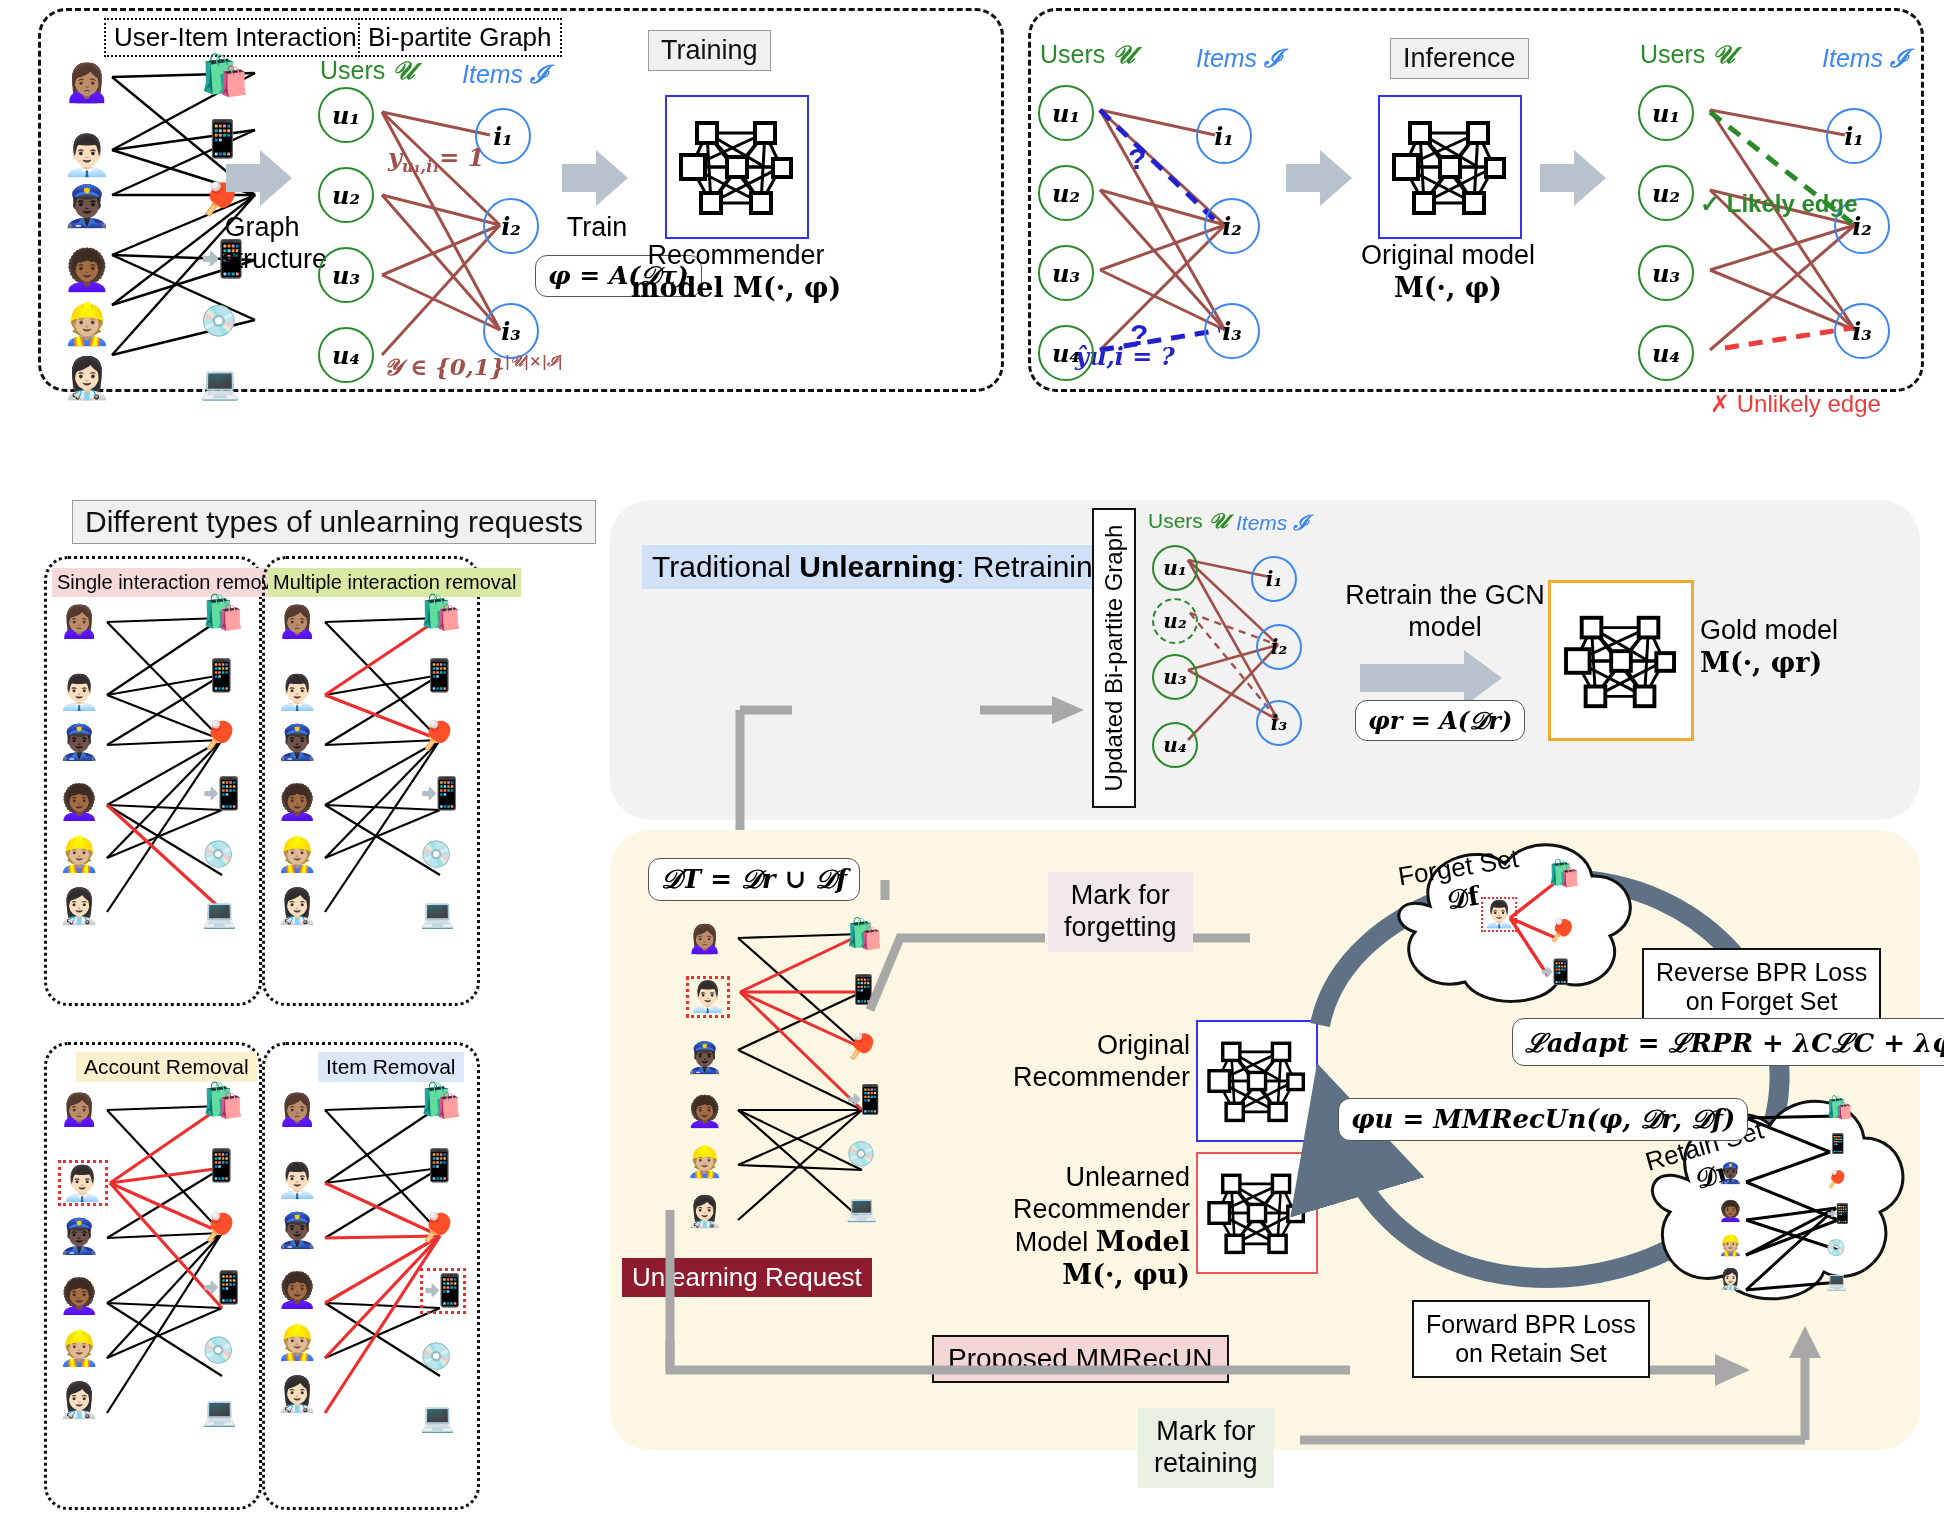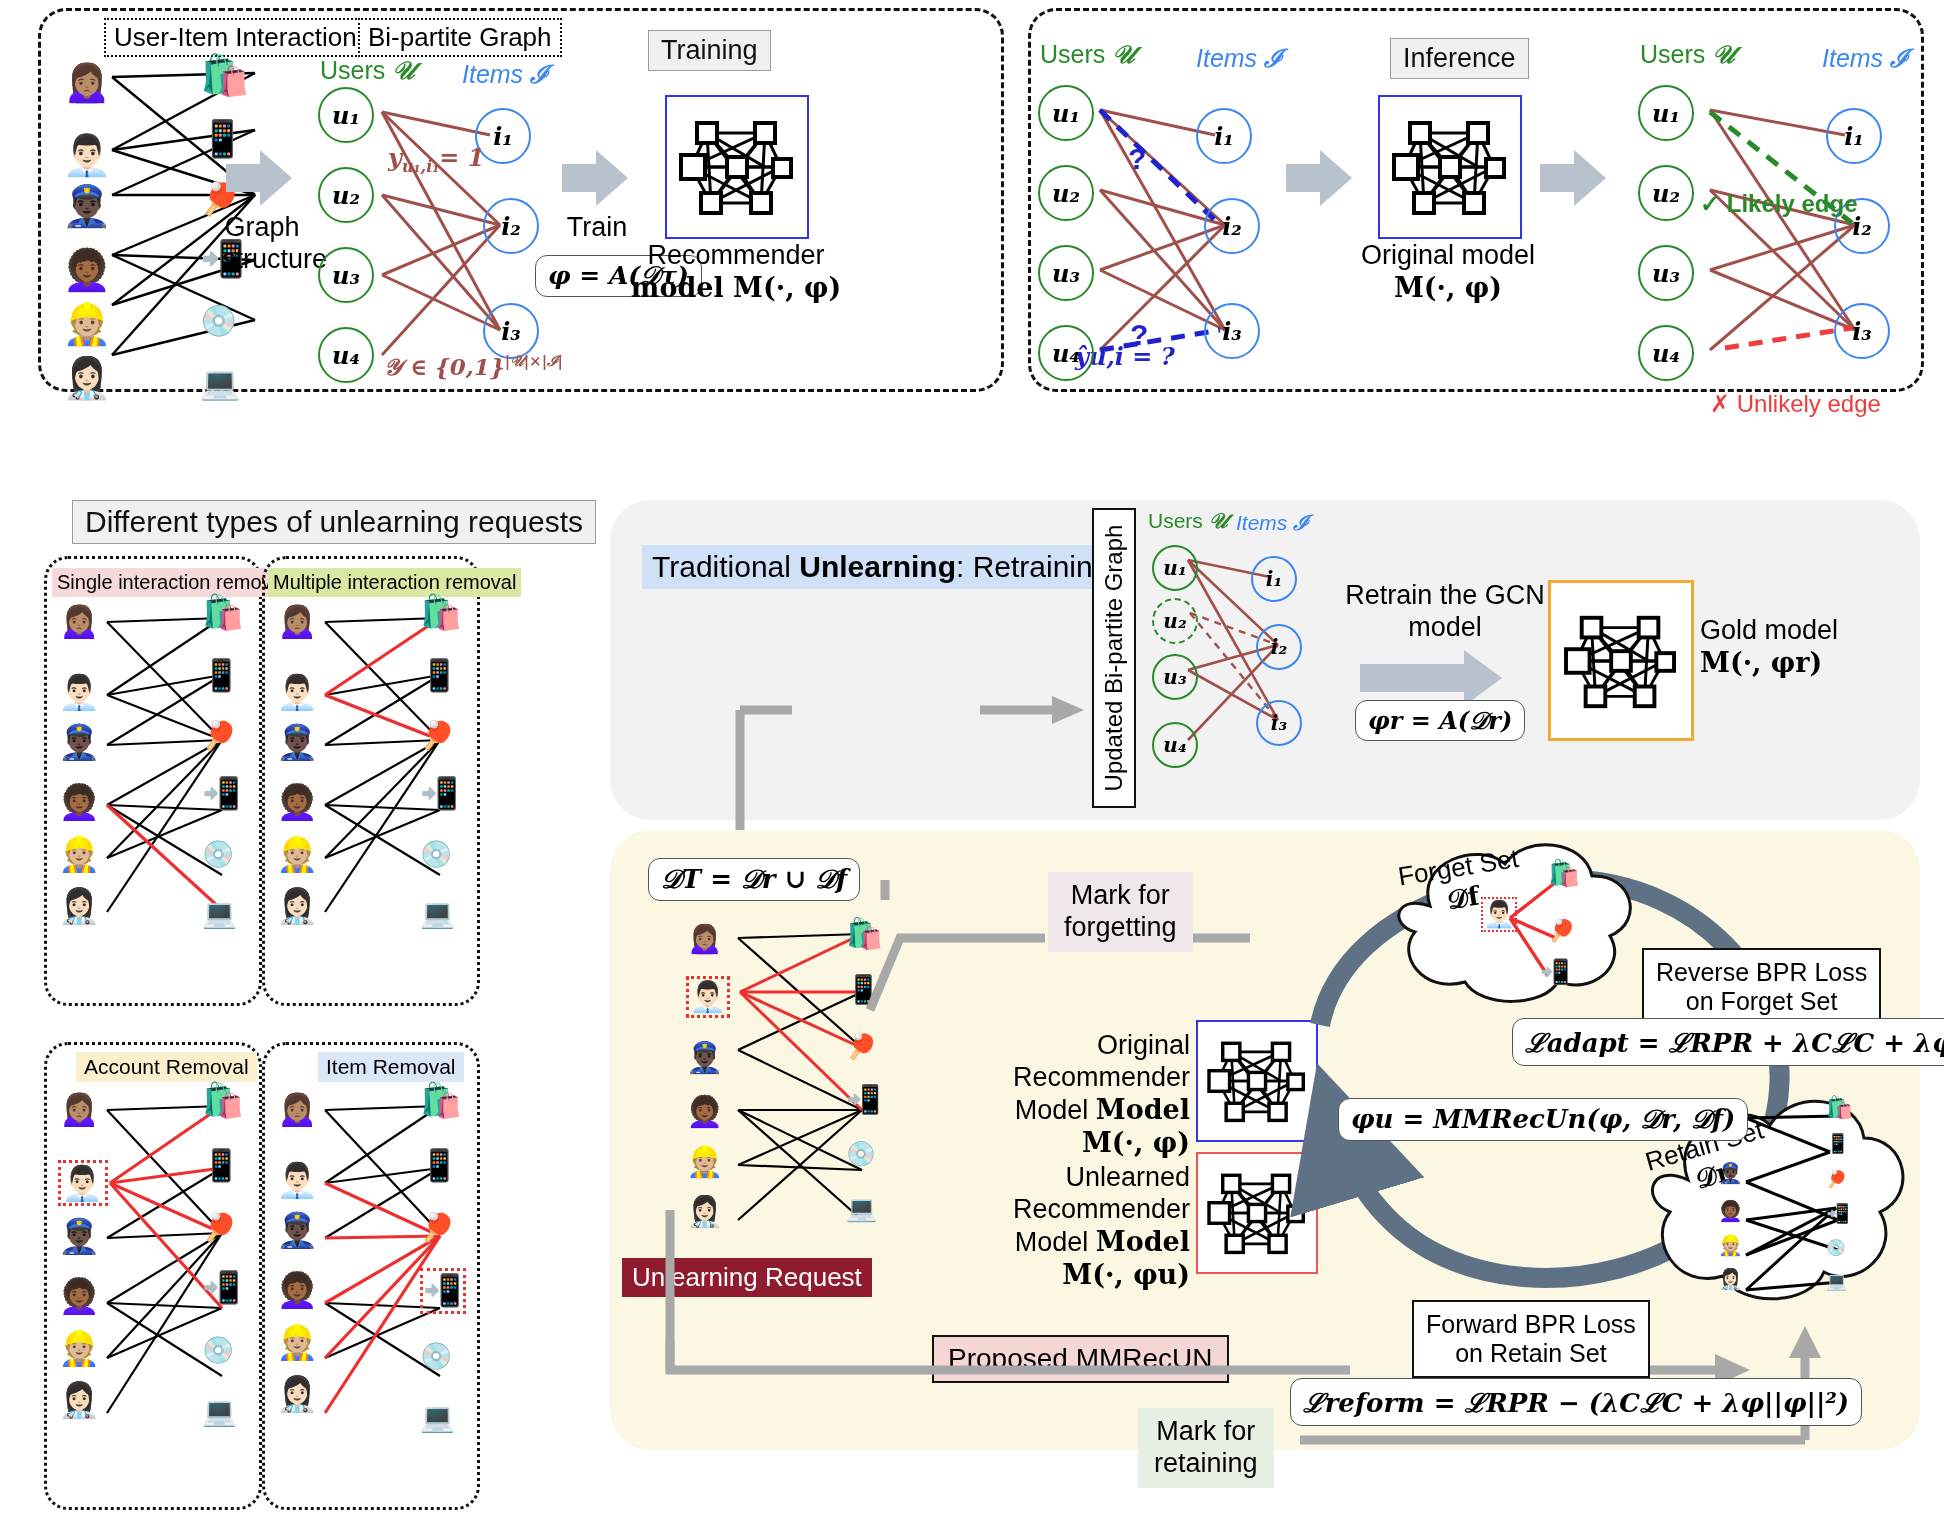--- a/index.html
+++ b/index.html
@@ -689,21 +689,20 @@
     <g stroke="#a8a8a8" stroke-width="9" fill="none">
       <line x1="0" y1="110" x2="505" y2="110"></line>
       <line x1="505" y1="110" x2="505" y2="28"></line>
     </g>
     <polygon points="489,28 521,28 505,-4" fill="#a8a8a8"></polygon>
   </svg>
 
   <div class="abs cap" style="left:1000px;top:1030px;width:190px;text-align:right;">
     <div>Original</div>
     <div>Recommender</div>
-    <div><span>Model </span><span class="math" style="font-style:normal;">Model M(·, φ)</span></div>
   </div>
   <div class="abs gcnbox" style="left:1196px;top:1020px;width:118px;height:118px;border:2.5px solid #3333ee;">
     <svg width="96" height="96" viewBox="0 0 112 112">
       <g stroke="#000" stroke-width="3" fill="none">
         <line x1="26" y1="22" x2="84" y2="22"></line>
           <line x1="26" y1="22" x2="10" y2="56"></line>
         <line x1="26" y1="22" x2="56" y2="56"></line>
           <line x1="26" y1="22" x2="84" y2="56"></line>
         <line x1="26" y1="22" x2="30" y2="92"></line>
           <line x1="26" y1="22" x2="80" y2="92"></line>
@@ -851,15 +850,14 @@
     <div>on Forget Set</div>
   </div>
   <div class="abs roundeq math" style="left:1512px;top:1018px;font-size:26px;">ℒadapt = ℒRPR + λCℒC + λφ||φ||²</div>
 
   <div class="abs roundeq math" style="left:1338px;top:1098px;font-size:26px;">φu = MMRecUn(φ, 𝒟r, 𝒟f)</div>
 
   <div class="abs rectbox" style="left:1412px;top:1300px;font-size:25px;">
     <div>Forward BPR Loss</div>
     <div>on Retain Set</div>
   </div>
-  <div class="abs roundeq math" style="left:1290px;top:1378px;font-size:26px;">ℒreform = ℒRPR − (λCℒC + λφ||φ||²)</div>
 
 </div>
 
 </body></html>

